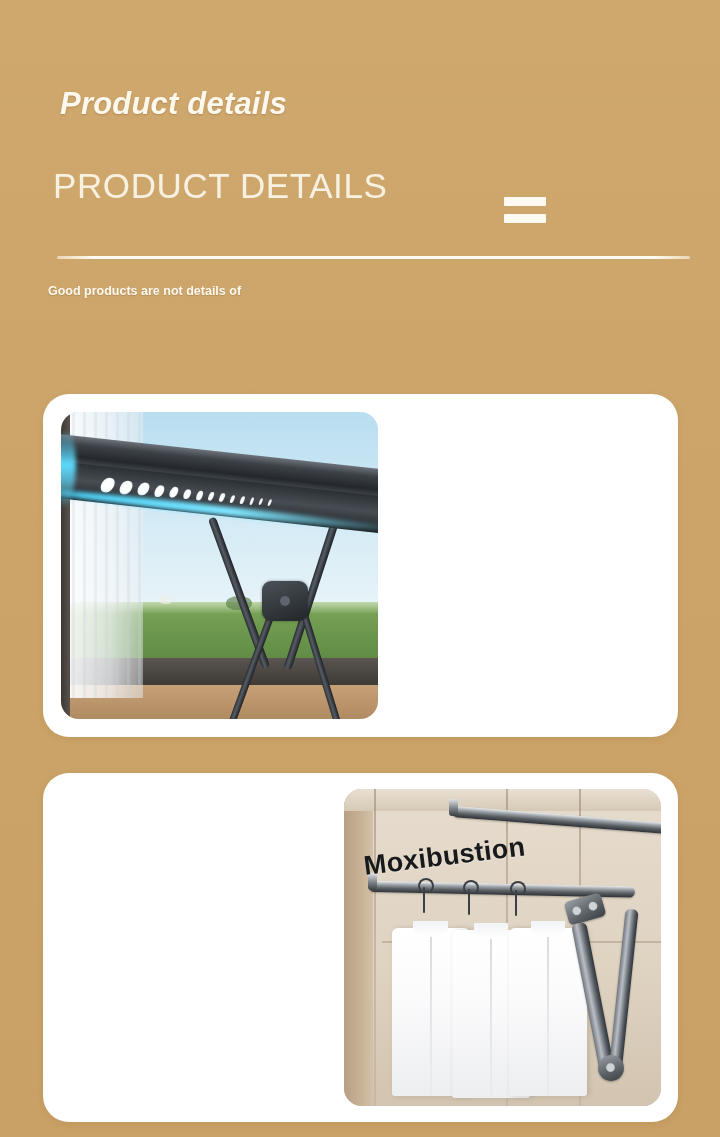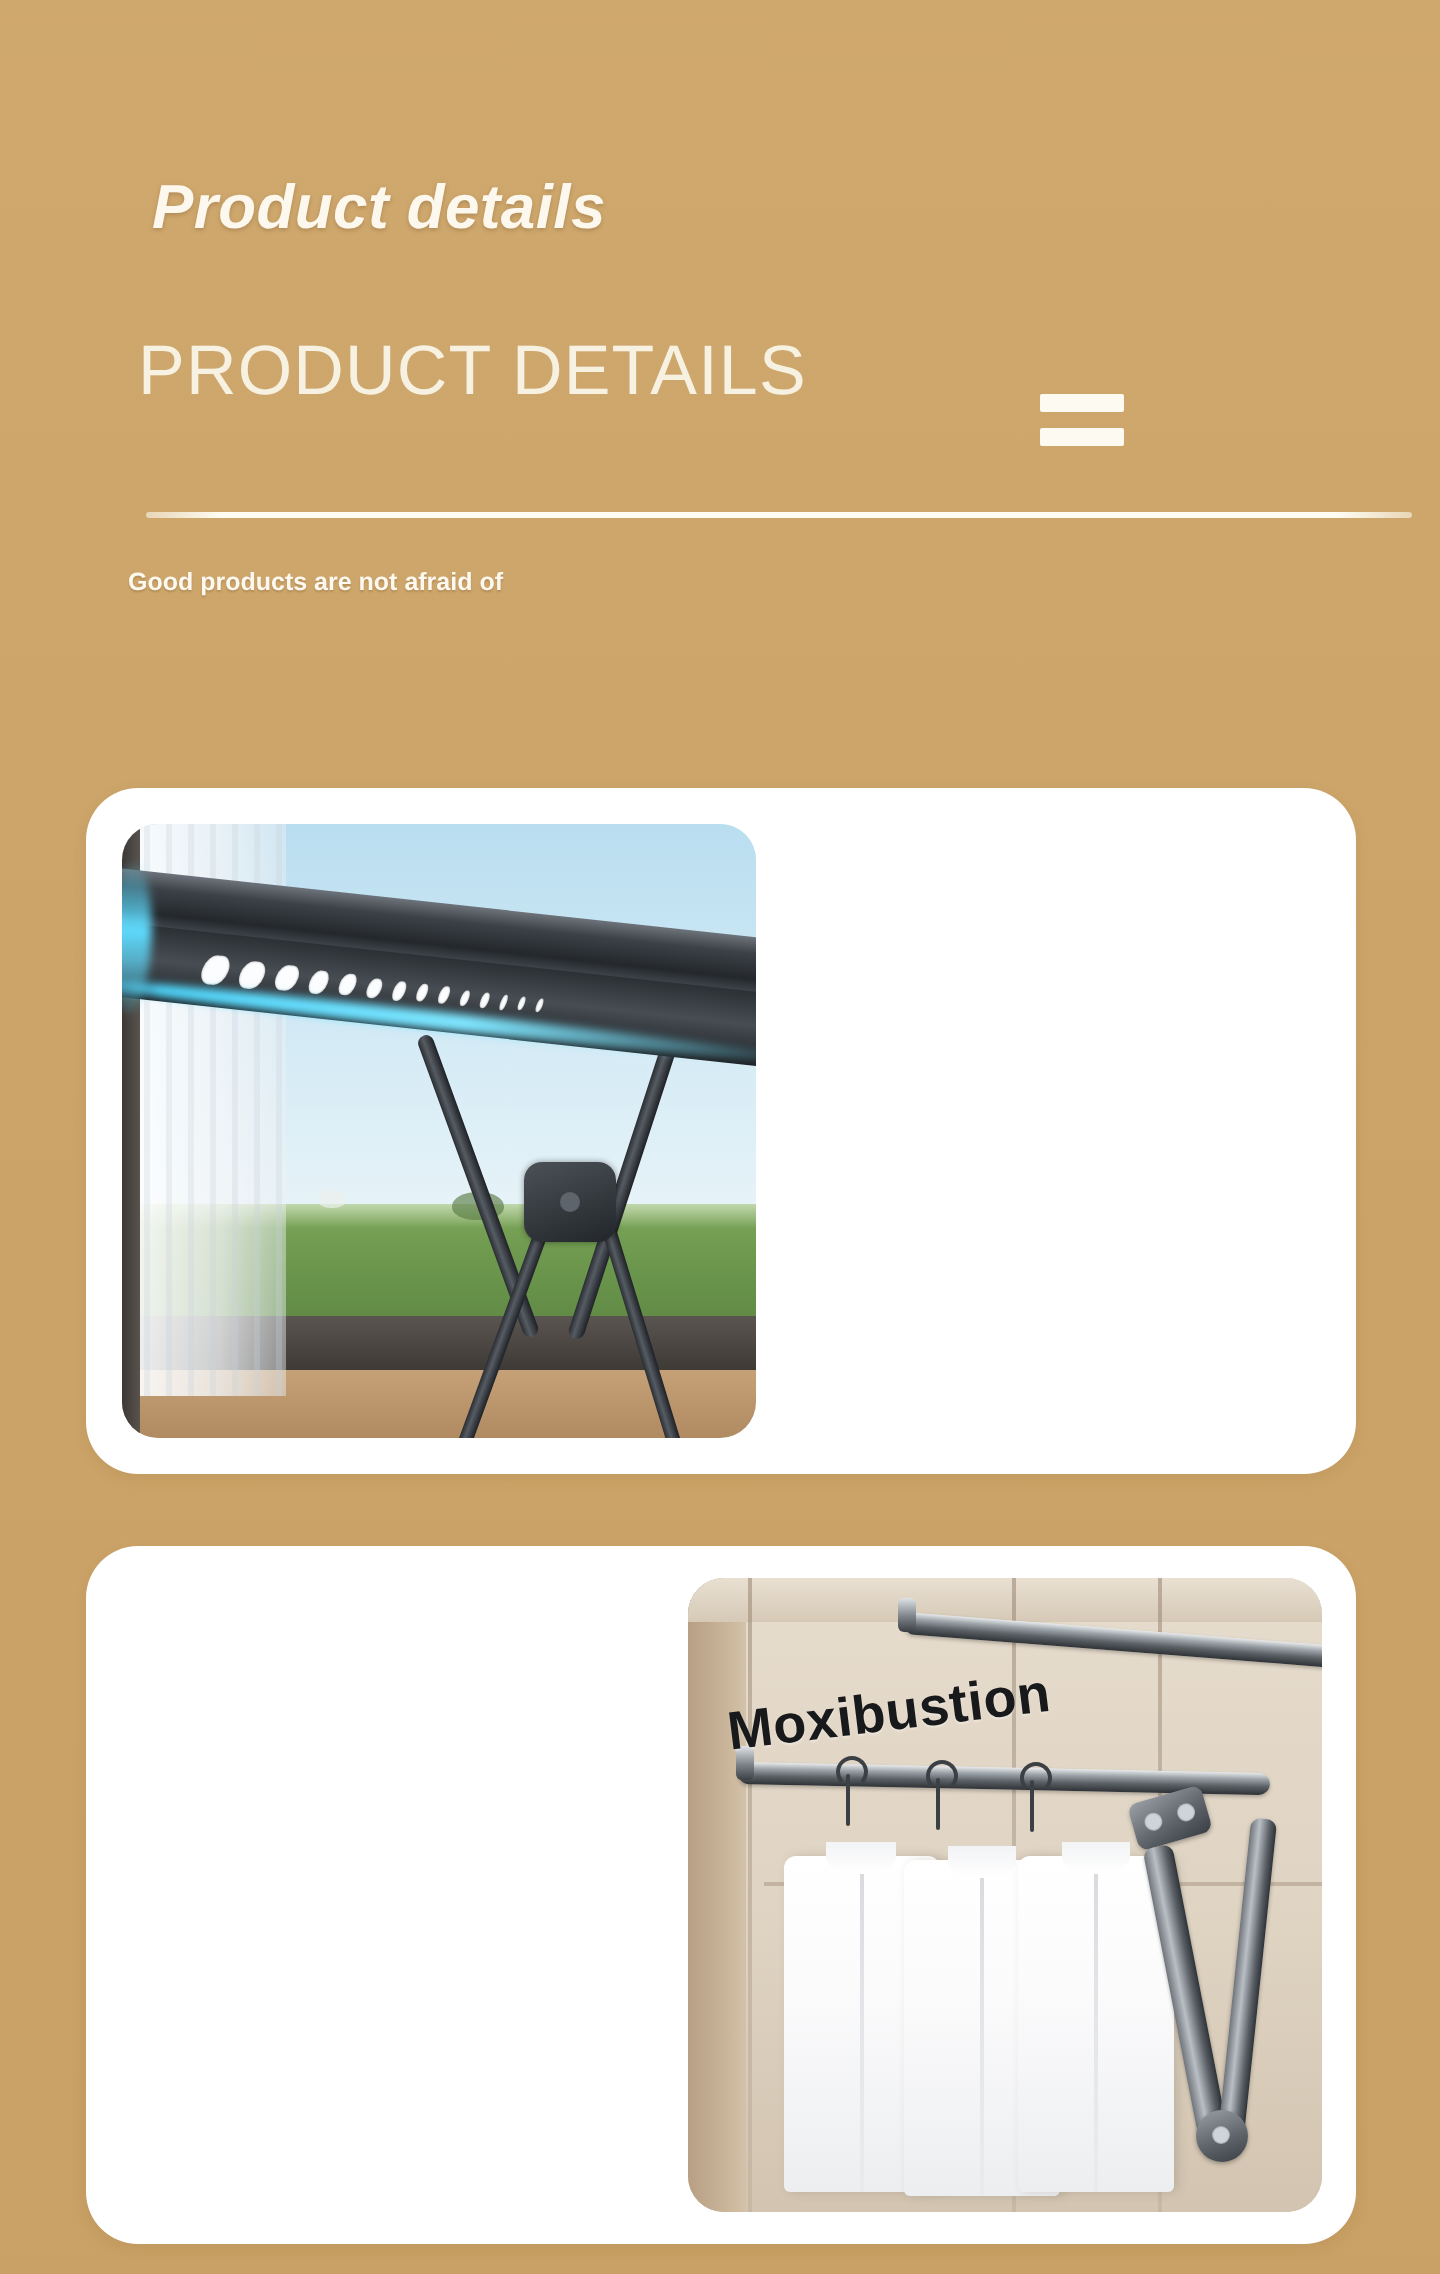--- a/index.html
+++ b/index.html
@@ -9,21 +9,21 @@
     background:#cca469;
     overflow:hidden;
   }
   .page {
     position:relative;
     width:720px; height:1137px;
     background:linear-gradient(180deg,#cfa86e 0%,#cca469 45%,#c9a065 100%);
   }
 
   
-  .header { position:absolute; left:16px; top:0; width:576px; height:270px; }
+  .header { position:absolute; left:0; top:0; width:576px; height:270px; }
   .hdr-script {
     position:absolute; left:60px; top:86px;
     font-size:31px; font-weight:700; font-style:italic;
     color:#fdf8ed; letter-spacing:.2px;
     text-shadow:0 1px 2px rgba(120,85,40,.35);
   }
   .hdr-main {
     position:absolute; left:53px; top:166px;
     font-size:35px; font-weight:300; letter-spacing:.6px;
     color:#f7f1e2;
@@ -169,21 +169,21 @@
     <div class="hdr-main">PRODUCT DETAILS</div>
 
     <div class="hdr-menu">
       <i></i>
       <i></i>
     </div>
 
     <div class="hdr-rule"></div>
 
     <div class="hdr-sub">
-      <span class="l1">Good products are not afraid of</span>
+      <span class="l1">Good products are not details of</span>
     </div>
   </div>
 
   <div class="card" id="card-1">
     <div class="photo" id="photo-1">
       <div class="scene-rack">
         <div class="sr-sky"></div>
         <div class="sr-grass"></div>
         <div class="sr-tree" style="left:52%;top:60%;"></div>
         <div class="sr-tree" style="left:72%;top:61%;width:20px;height:11px;"></div>

